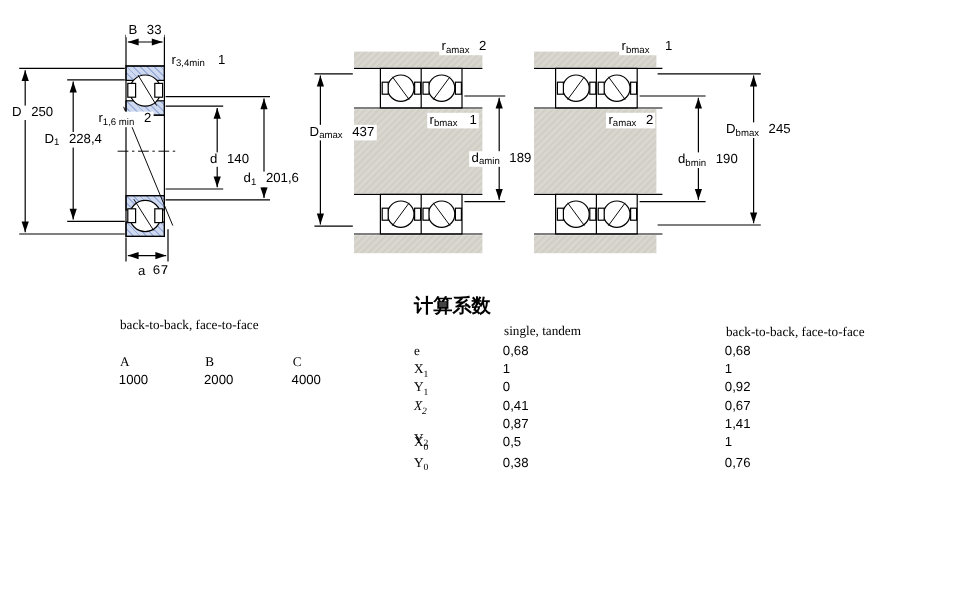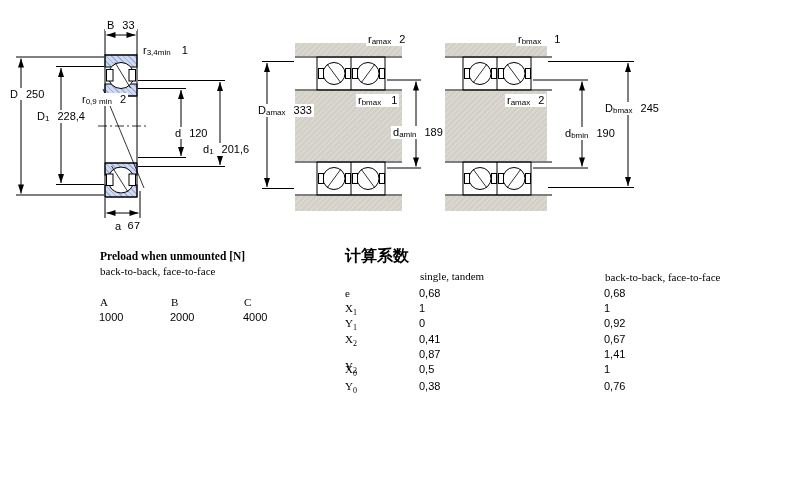--- a/index.html
+++ b/index.html
@@ -174,27 +174,27 @@
       <span class="sub"></span>
       <span class="val">250</span>
   </div>
   <div class="dim" style="left:35px;top:110px;">
     <span class="sym">D</span>
       <span class="sub">1</span>
       <span class="val">228,4</span>
   </div>
   <div class="dim" style="left:80px;top:93px;">
     <span class="sym">r</span>
-      <span class="sub">0,9 min</span>
+      <span class="sub">1,6 min</span>
       <span class="val">2</span>
   </div>
   <div class="dim" style="left:173px;top:127px;">
     <span class="sym">d</span>
       <span class="sub"></span>
-      <span class="val">120</span>
+      <span class="val">140</span>
   </div>
   <div class="dim" style="left:201px;top:143px;">
     <span class="sym">d</span>
       <span class="sub">1</span>
       <span class="val">201,6</span>
   </div>
   <div class="dim" style="left:113px;top:220px;">
     <span class="sym">a</span>
       <span class="sub"></span>
       <span class="val" style="margin-left:6px;font-family:Liberation Mono, monospace;">67</span>
@@ -206,21 +206,21 @@
       <span class="val">2</span>
   </div>
   <div class="dim" style="left:356px;top:94px;">
     <span class="sym">r</span>
       <span class="sub">bmax</span>
       <span class="val" style="margin-left:10px;">1</span>
   </div>
   <div class="dim" style="left:256px;top:104px;">
     <span class="sym">D</span>
       <span class="sub">amax</span>
-      <span class="val">333</span>
+      <span class="val">437</span>
   </div>
   <div class="dim" style="left:391px;top:126px;">
     <span class="sym">d</span>
       <span class="sub">amin</span>
       <span class="val">189</span>
   </div>
 
   <div class="dim" style="left:516px;top:33px;">
     <span class="sym">r</span>
       <span class="sub">bmax</span>
@@ -235,21 +235,20 @@
     <span class="sym">D</span>
       <span class="sub">bmax</span>
       <span class="val">245</span>
   </div>
   <div class="dim" style="left:563px;top:127px;">
     <span class="sym">d</span>
       <span class="sub">bmin</span>
       <span class="val">190</span>
   </div>
 
-  <div class="cell ser bold" style="left:100px;top:250px;font-size:11.5px;">Preload when unmounted [N]</div>
   <div class="cell ser" style="left:100px;top:265px;">back-to-back, face-to-face</div>
   <div class="cell ser" style="left:100px;top:296px;">A</div>
   <div class="cell ser" style="left:171px;top:296px;">B</div>
   <div class="cell ser" style="left:244px;top:296px;">C</div>
   <div class="cell" style="left:99px;top:311px;">1000</div>
   <div class="cell" style="left:170px;top:311px;">2000</div>
   <div class="cell" style="left:243px;top:311px;text-align:right;">4000</div>
 
   <div class="cell bold" style="left:345px;top:249px;font-size:16px;">计算系数</div>
   <div class="cell ser" style="left:420px;top:270px;font-family:Liberation Serif, serif;">single, tandem</div>
@@ -260,21 +259,21 @@
   <div class="cell" style="left:604px;top:287px;">0,68</div>
 
   <div class="cell ser" style="left:345px;top:302px;"><span>X</span><span class="rsub">1</span></div>
   <div class="cell" style="left:419px;top:302px;">1</div>
   <div class="cell" style="left:604px;top:302px;">1</div>
 
   <div class="cell ser" style="left:345px;top:317px;"><span>Y</span><span class="rsub">1</span></div>
   <div class="cell" style="left:419px;top:317px;">0</div>
   <div class="cell" style="left:604px;top:317px;">0,92</div>
 
-  <div class="cell ser" style="left:345px;top:333px;"><span>X</span><span class="rsub">2</span></div>
+  <div class="cell ser" style="left:345px;top:333px;font-style:italic;"><span>X</span><span class="rsub">2</span></div>
   <div class="cell" style="left:419px;top:333px;">0,41</div>
   <div class="cell" style="left:604px;top:333px;">0,67</div>
 
   <div class="cell ser" style="left:345px;top:360px;"><span>Y</span><span class="rsub">2</span></div>
   <div class="cell" style="left:419px;top:348px;">0,87</div>
   <div class="cell" style="left:604px;top:348px;">1,41</div>
 
   <div class="cell ser" style="left:345px;top:363px;"><span>X</span><span class="rsub">0</span></div>
   <div class="cell" style="left:419px;top:363px;">0,5</div>
   <div class="cell" style="left:604px;top:363px;">1</div>

